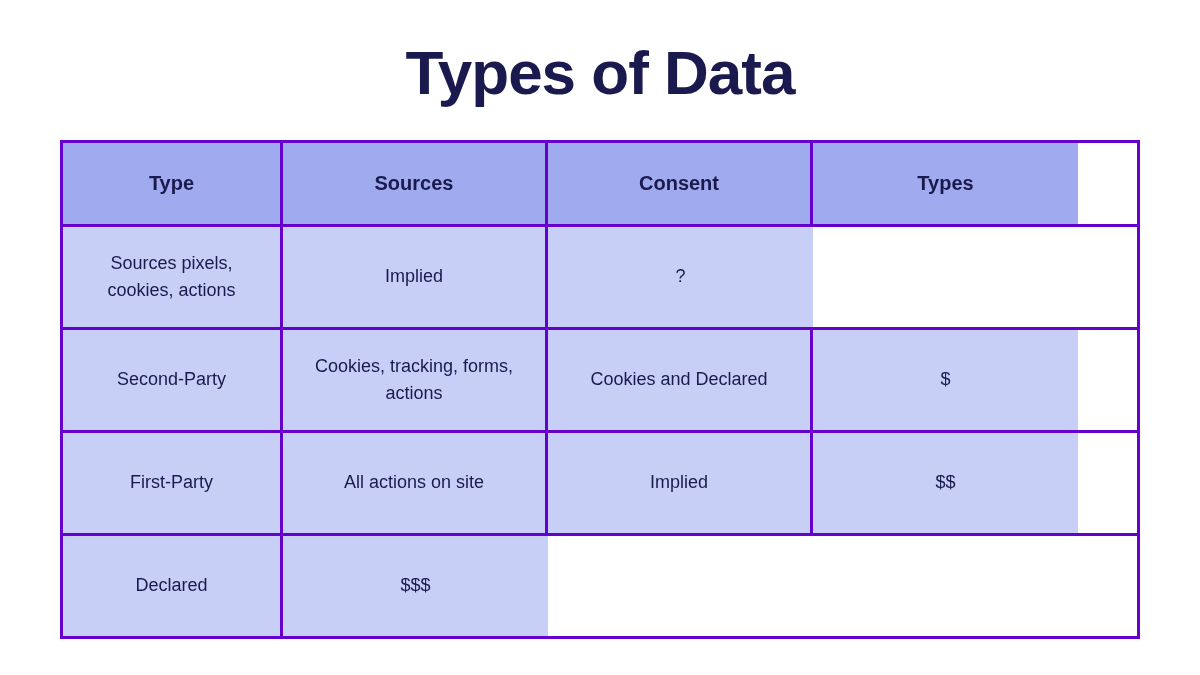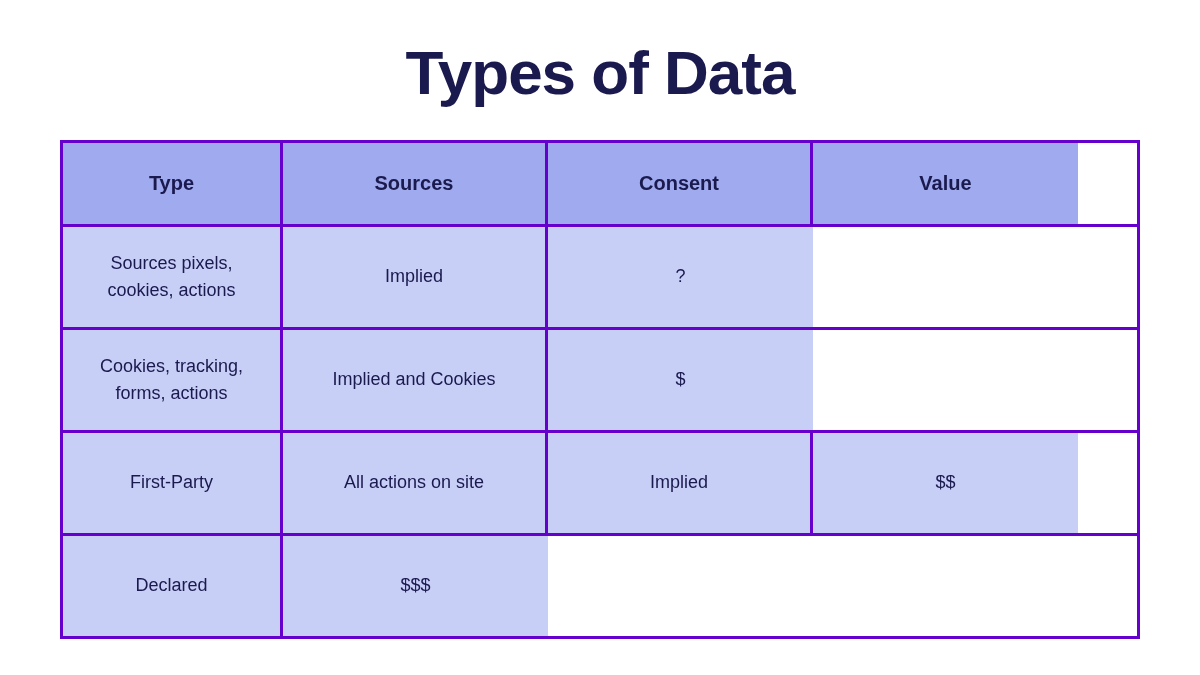--- a/index.html
+++ b/index.html
@@ -75,32 +75,33 @@
 <body>
 
 <h1 class="page-title">Types of Data</h1>
 
 <div class="table-wrapper">
 
   <div class="table-row header-row">
     <div class="table-cell">Type</div>
     <div class="table-cell">Sources</div>
     <div class="table-cell">Consent</div>
-    <div class="table-cell">Value</div>
+    <div class="table-cell">Types</div>
   </div>
 
   <div class="table-row data-row">
     <div class="table-cell">Sources pixels, cookies, actions</div>
     <div class="table-cell">Implied</div>
     <div class="table-cell">?</div>
   </div>
 
   <div class="table-row data-row">
+    <div class="table-cell">Second-Party</div>
     <div class="table-cell">Cookies, tracking, forms, actions</div>
-    <div class="table-cell">Implied and Cookies</div>
+    <div class="table-cell">Cookies and Declared</div>
     <div class="table-cell">$</div>
   </div>
 
   <div class="table-row data-row">
     <div class="table-cell">First-Party</div>
     <div class="table-cell">All actions on site</div>
     <div class="table-cell">Implied</div>
     <div class="table-cell">$$</div>
   </div>
 

